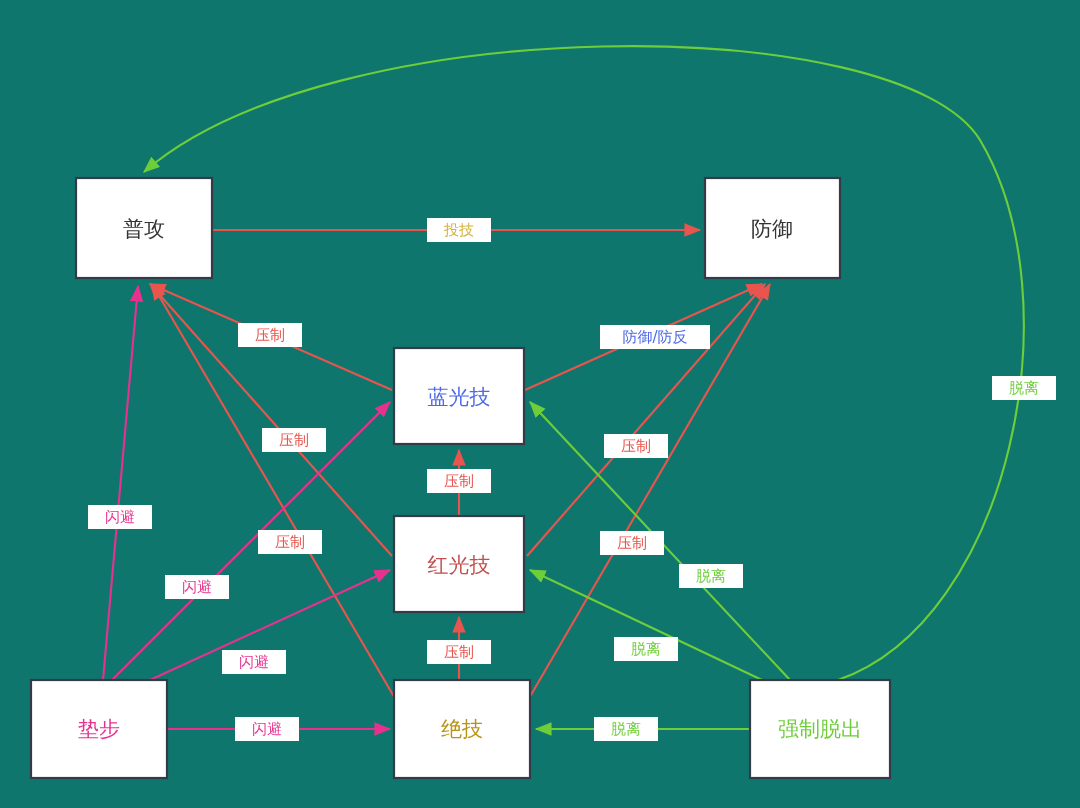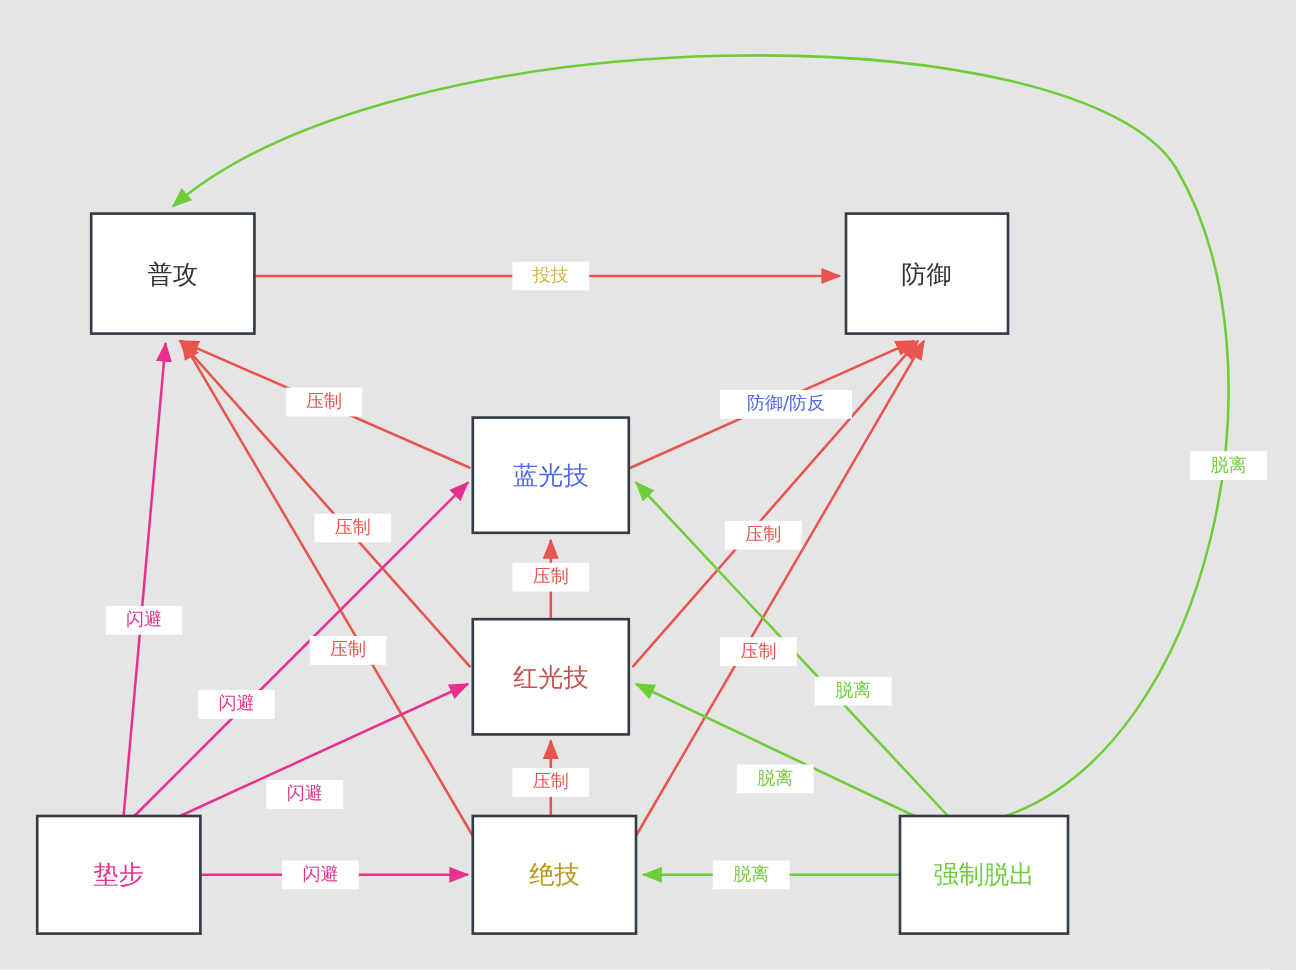--- a/index.html
+++ b/index.html
@@ -1,18 +1,18 @@
 <!DOCTYPE html>
 <html><head>
 <meta charset="utf-8">
 <style>
   html,body{margin:0;padding:0;background:#ffffff;}
   body{width:1080px;height:808px;overflow:hidden;
        font-family:"DejaVu Sans","Liberation Sans",sans-serif;}
-  #diagram-root{position:relative;width:1080px;height:808px;background:#e5e5e5;}
+  #diagram-root{position:relative;width:1080px;height:808px;background:#0f766e;}
   svg#graph{position:absolute;left:0;top:0;width:1080px;height:808px;}
   .node-box{fill:#ffffff;stroke:#333b48;stroke-width:2.2;}
   .node-label{font-family:"DejaVu Sans","Liberation Sans",sans-serif;
               font-size:21px;text-anchor:middle;dominant-baseline:middle;}
   .edge-line{fill:none;stroke-width:2.1;}
   .edge-label{font-family:"DejaVu Sans","Liberation Sans",sans-serif;
               font-size:15px;text-anchor:middle;dominant-baseline:middle;}
   .edge-label-bg{fill:#ffffff;}
 </style>
 </head>

